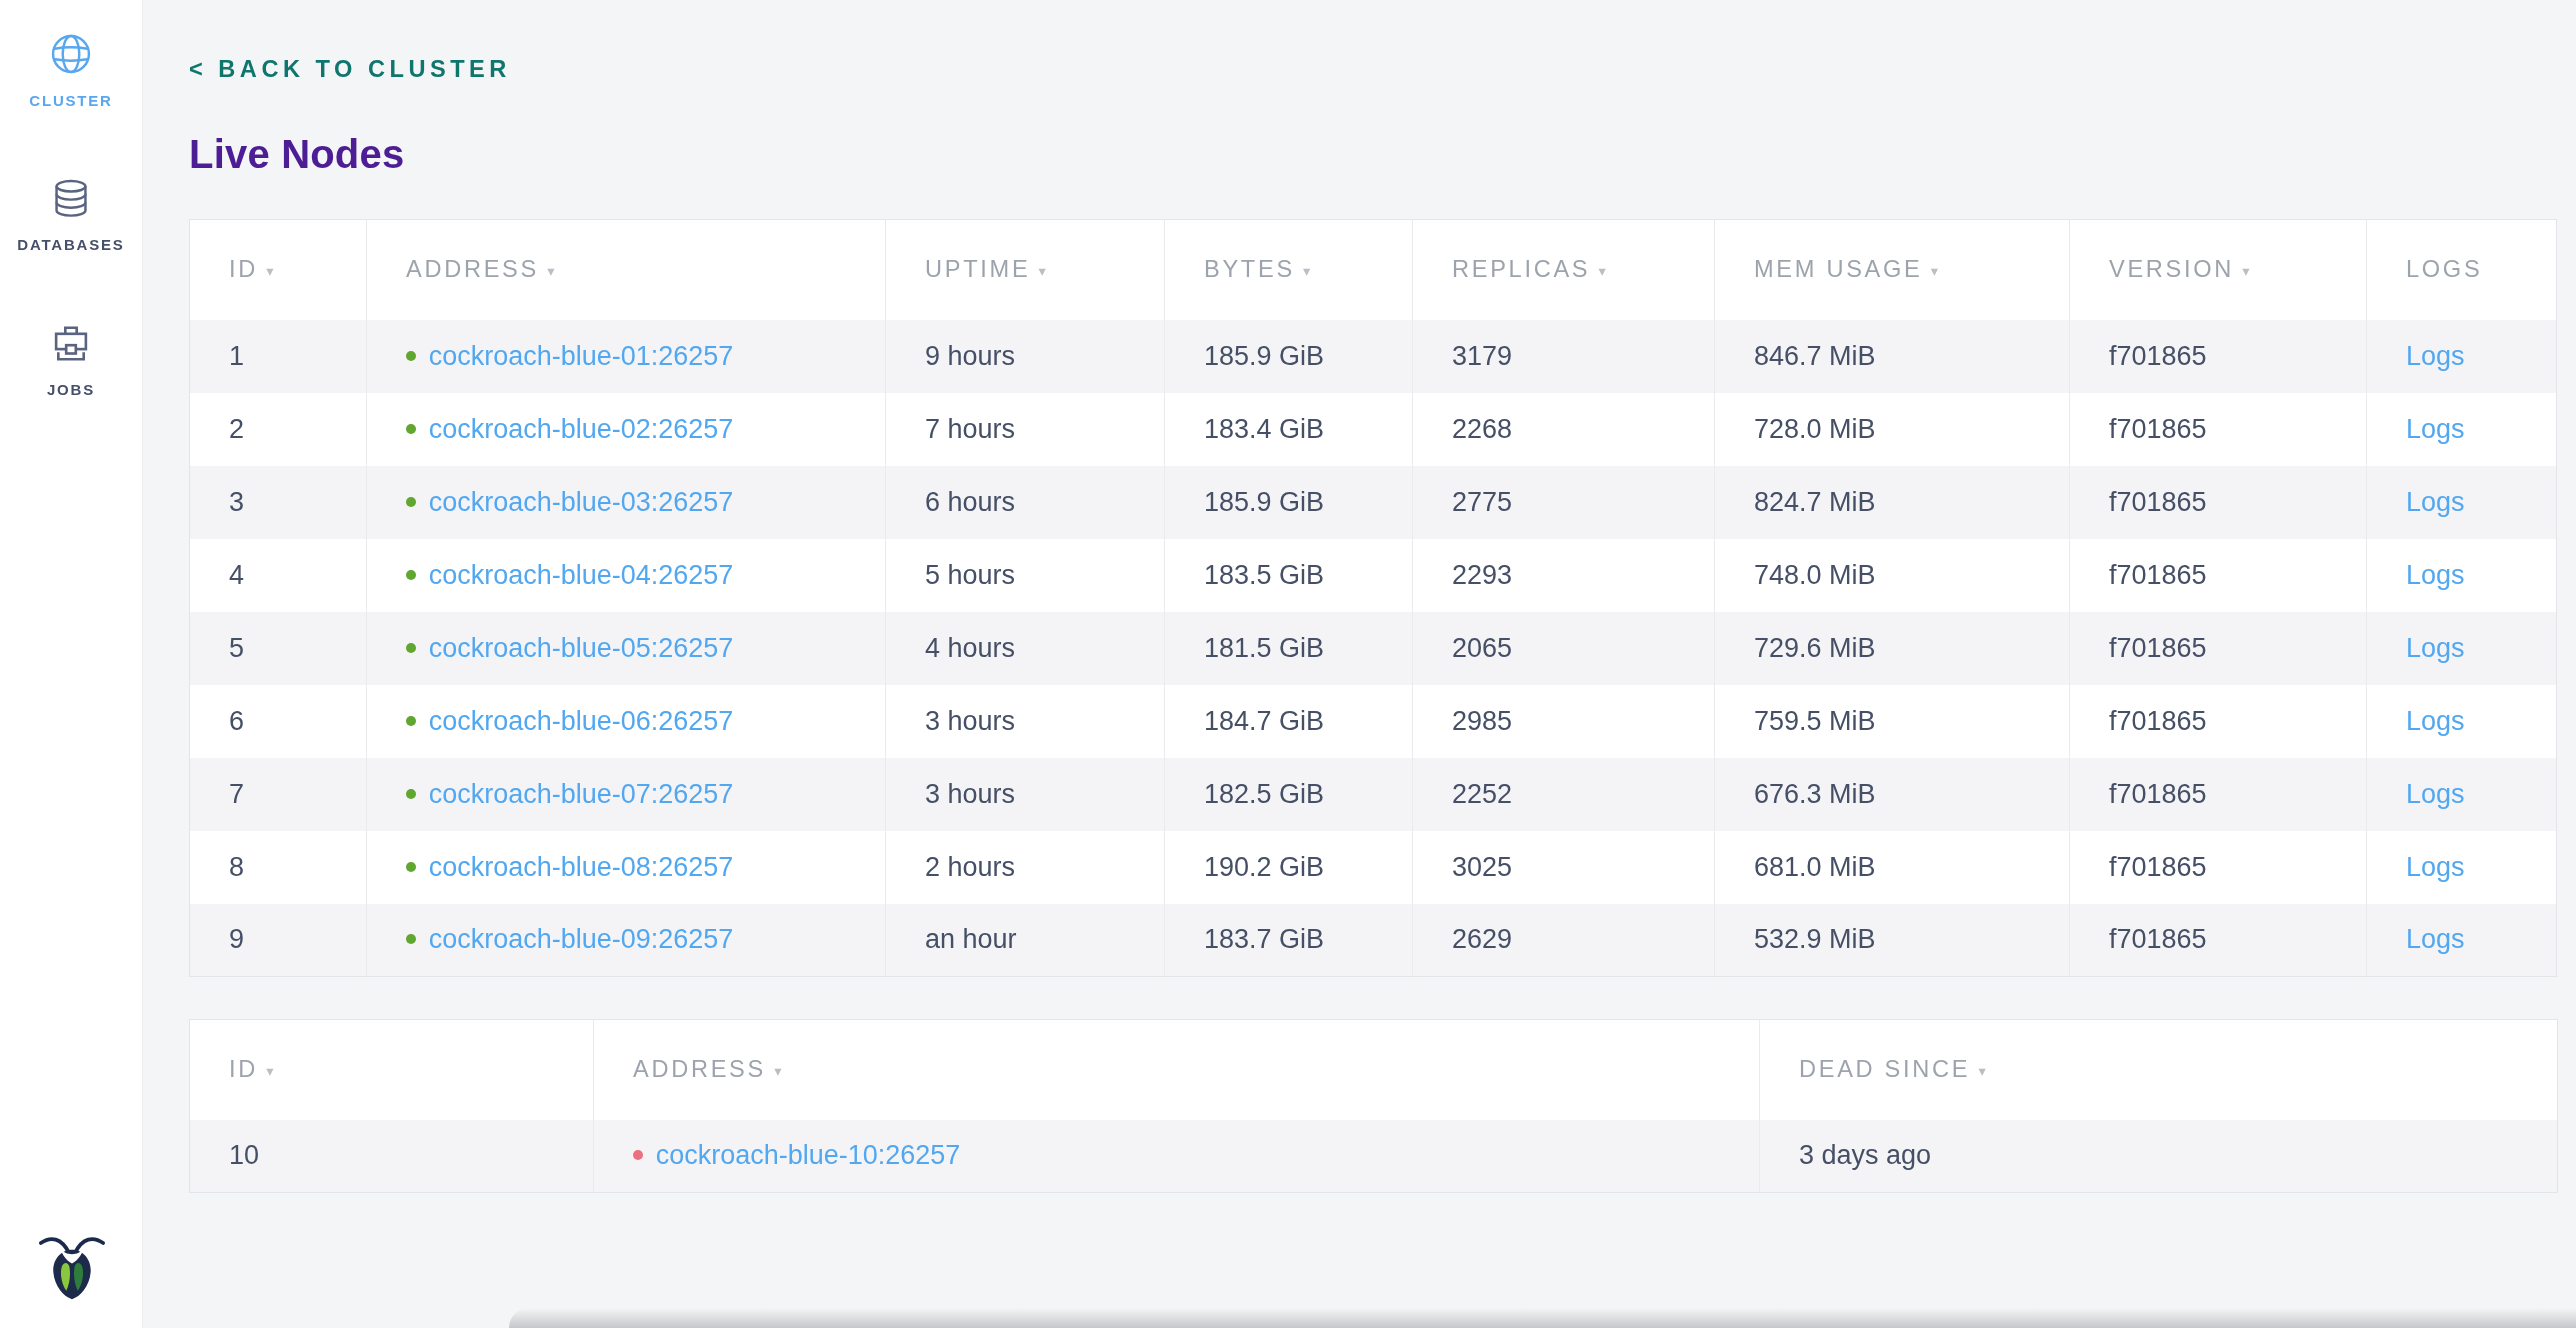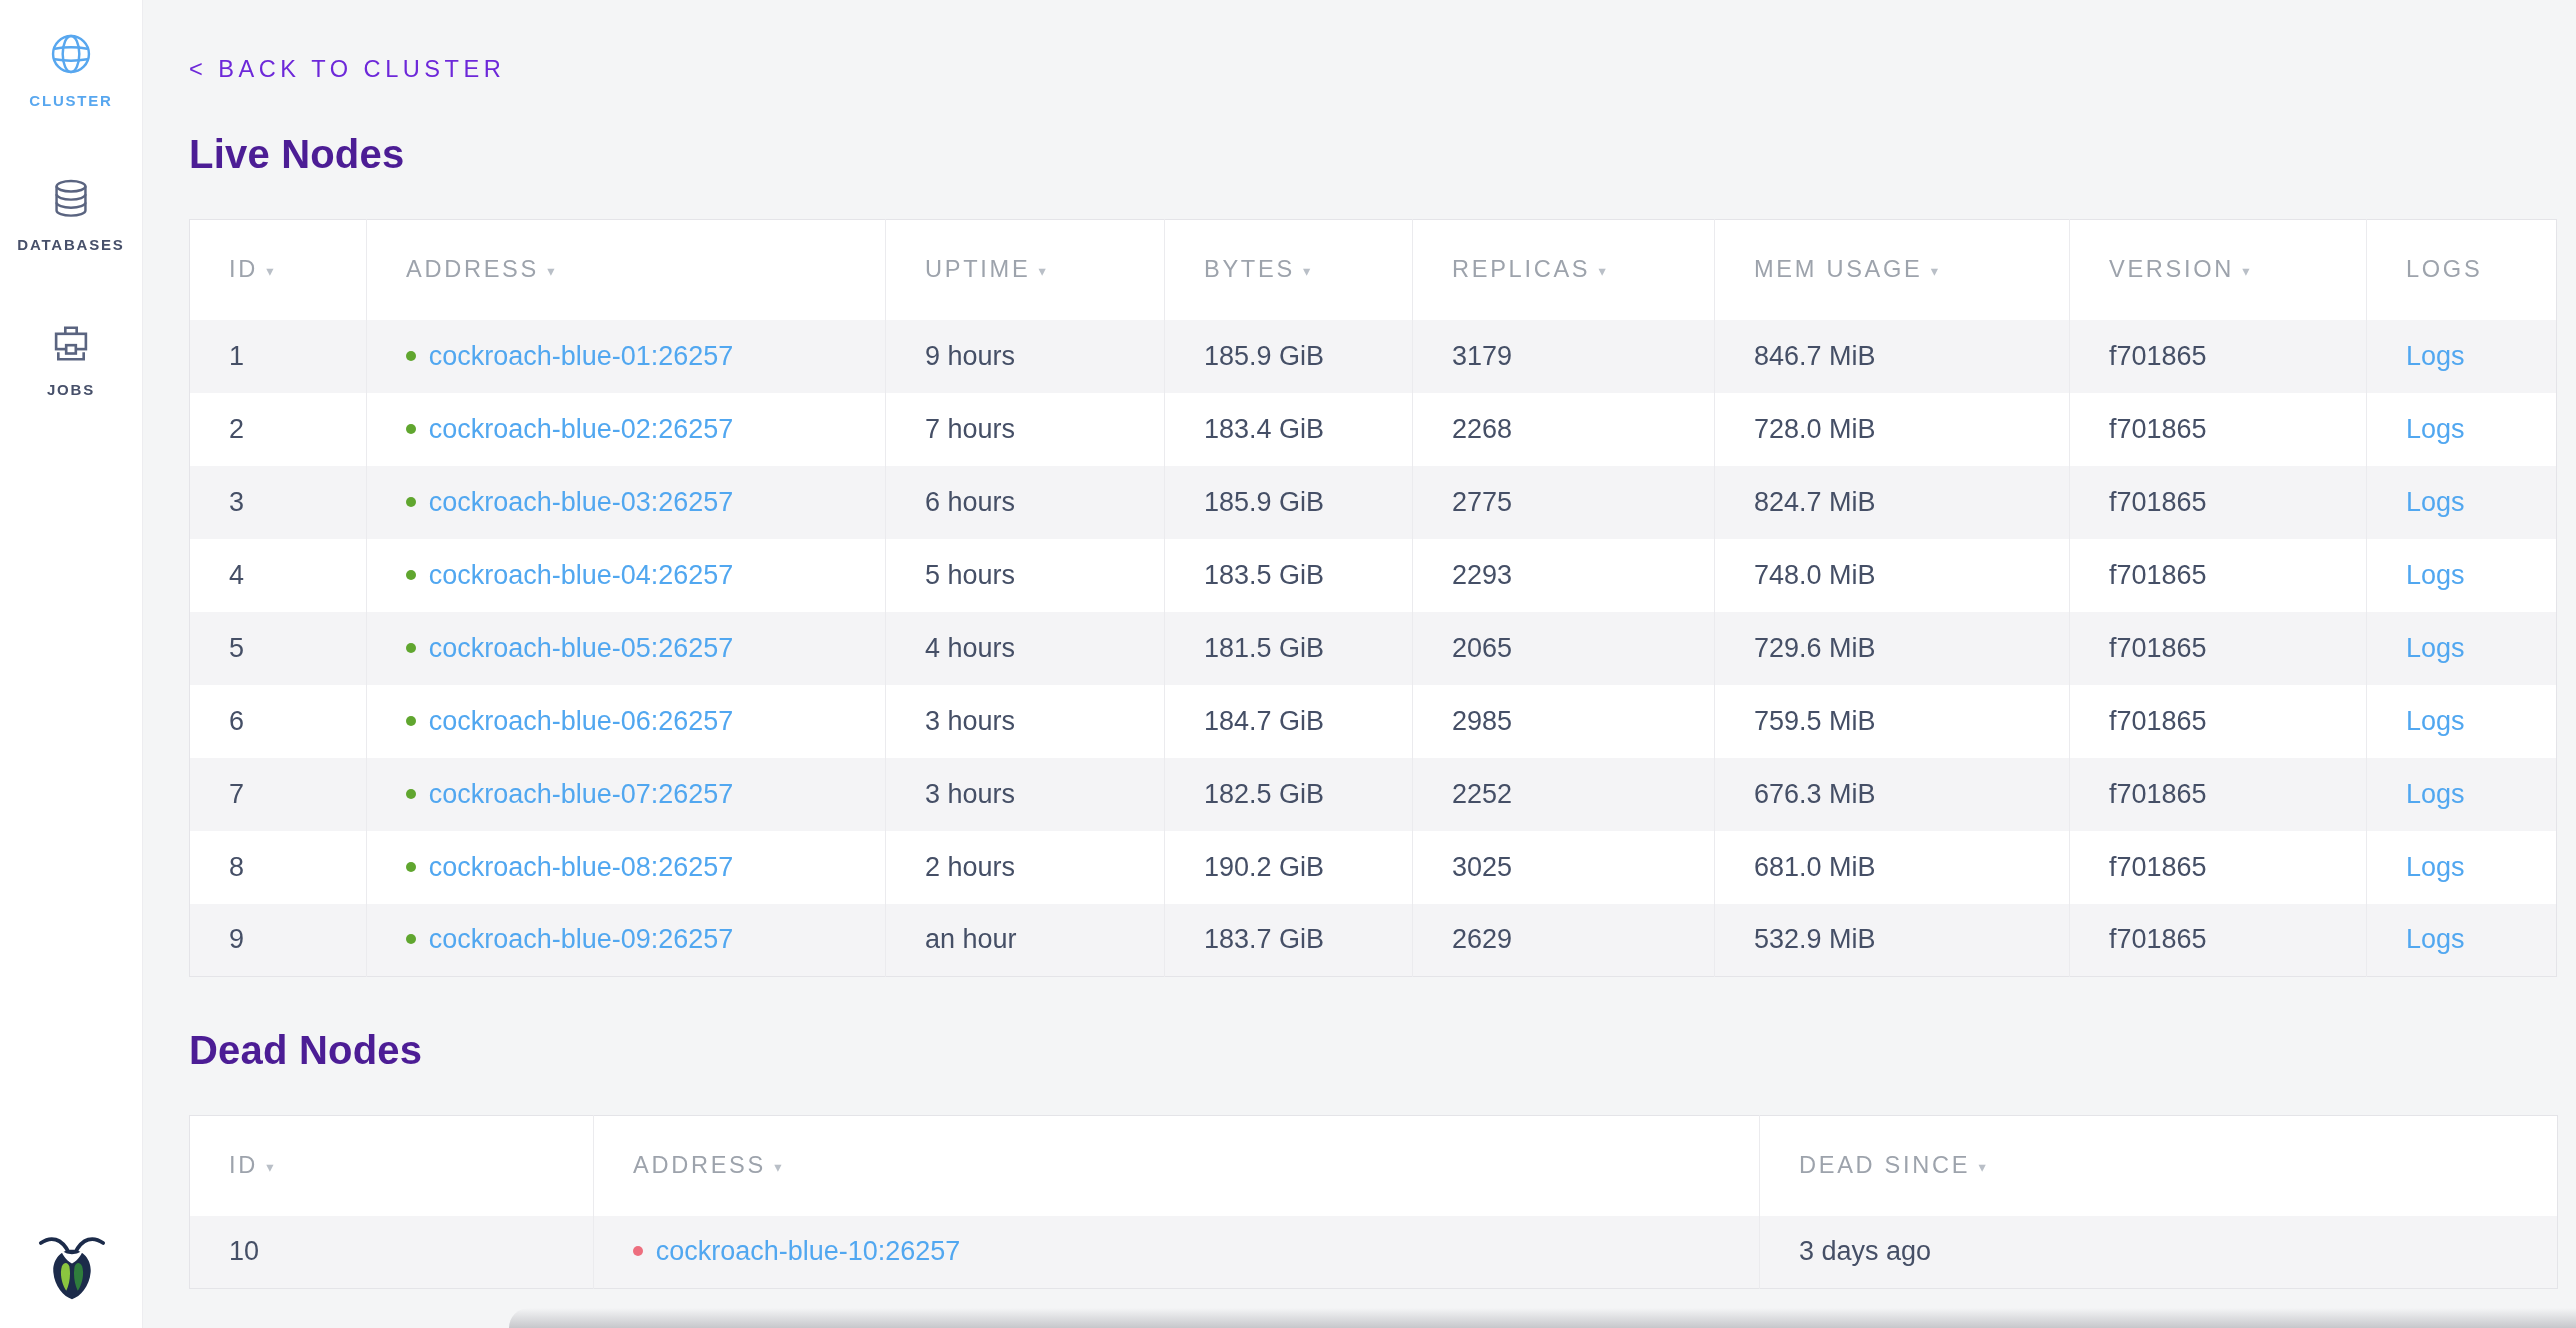--- a/index.html
+++ b/index.html
@@ -16,22 +16,22 @@
   .nav-item + .nav-item { margin-top:69px; }
   .nav-label { margin-top:13.6px; font-size:15px; font-weight:bold;
     letter-spacing:1.8px; color:#47506a; }
   .nav-item.active .nav-label { color:#58a7ef; }
   .logo-wrap { position:absolute; bottom:23.6px; left:0; width:143px;
     display:flex; justify-content:center; }
 
   
   .content { position:absolute; left:143px; top:0; width:2433px; height:1329px;
     padding:56px 0 0 46px; background:#f4f5f6; }
-  .back-link { display:inline-block; font-size:23.6px; font-weight:normal;
-    letter-spacing:4.5px; color:#6d28d9; text-decoration:none; cursor:pointer; }
+  .back-link { display:inline-block; font-size:23.6px; font-weight:bold;
+    letter-spacing:4.5px; color:#0f766e; text-decoration:none; cursor:pointer; }
   .section-title { font-size:40px; font-weight:bold; color:#4c1d95;
     letter-spacing:0.2px; }
   .section-title.live { margin-top:49px; }
   .section-title.dead { margin-top:51px; }
 
   
   table.nodes-table { border-collapse:collapse; table-layout:fixed;
     width:2368px; margin-top:42px; background:#ffffff;
     border:0.9px solid #e4e4e8; }
   table.nodes-table th { height:100px; text-align:left; padding-left:39px;
@@ -224,21 +224,20 @@
           <td>an hour</td>
           <td>183.7 GiB</td>
           <td>2629</td>
           <td>532.9 MiB</td>
           <td>f701865</td>
           <td><a class="cell-link">Logs</a></td>
         </tr>
       </tbody>
   </table>
 
-  <div class="section-title dead">Dead Nodes</div>
 
   <table class="nodes-table" id="dead-table">
     <colgroup>
         <col style="width: 404px;">
         <col style="width: 1166px;">
         <col style="width: 798px;">
       </colgroup>
     <thead>
         <tr>
           <th><span>ID</span><span class="sort-arrow">▾</span></th>

